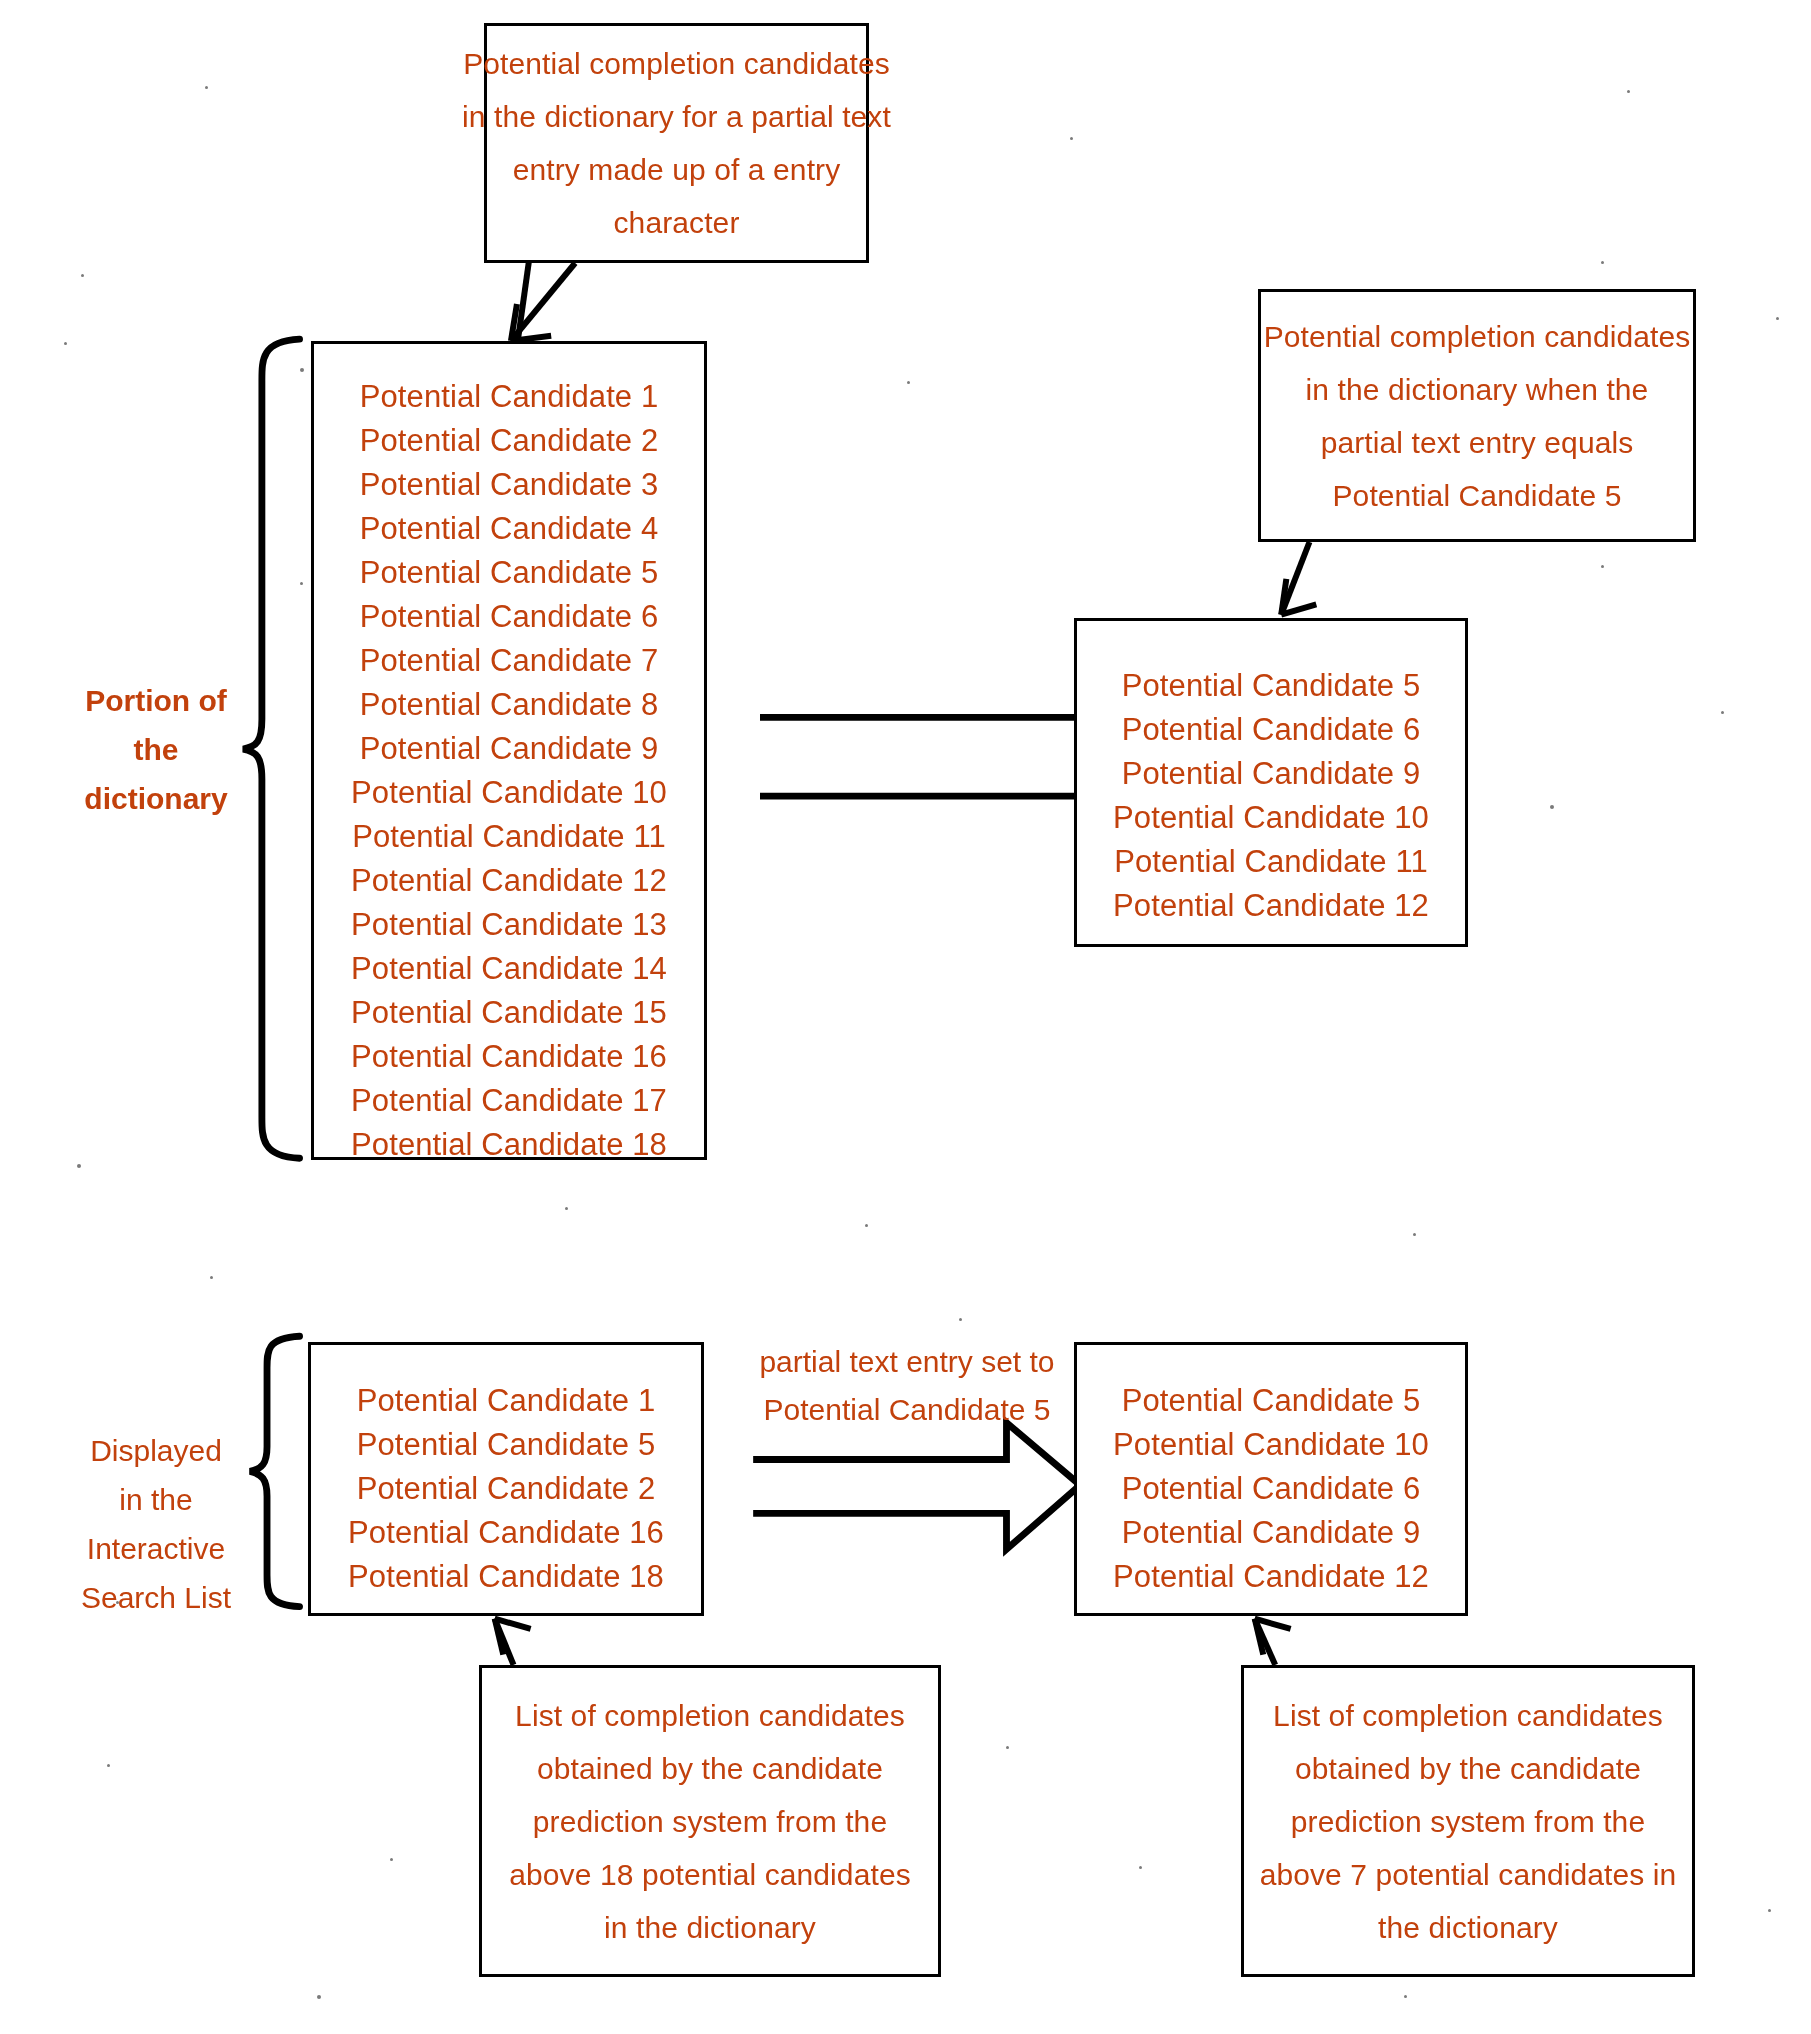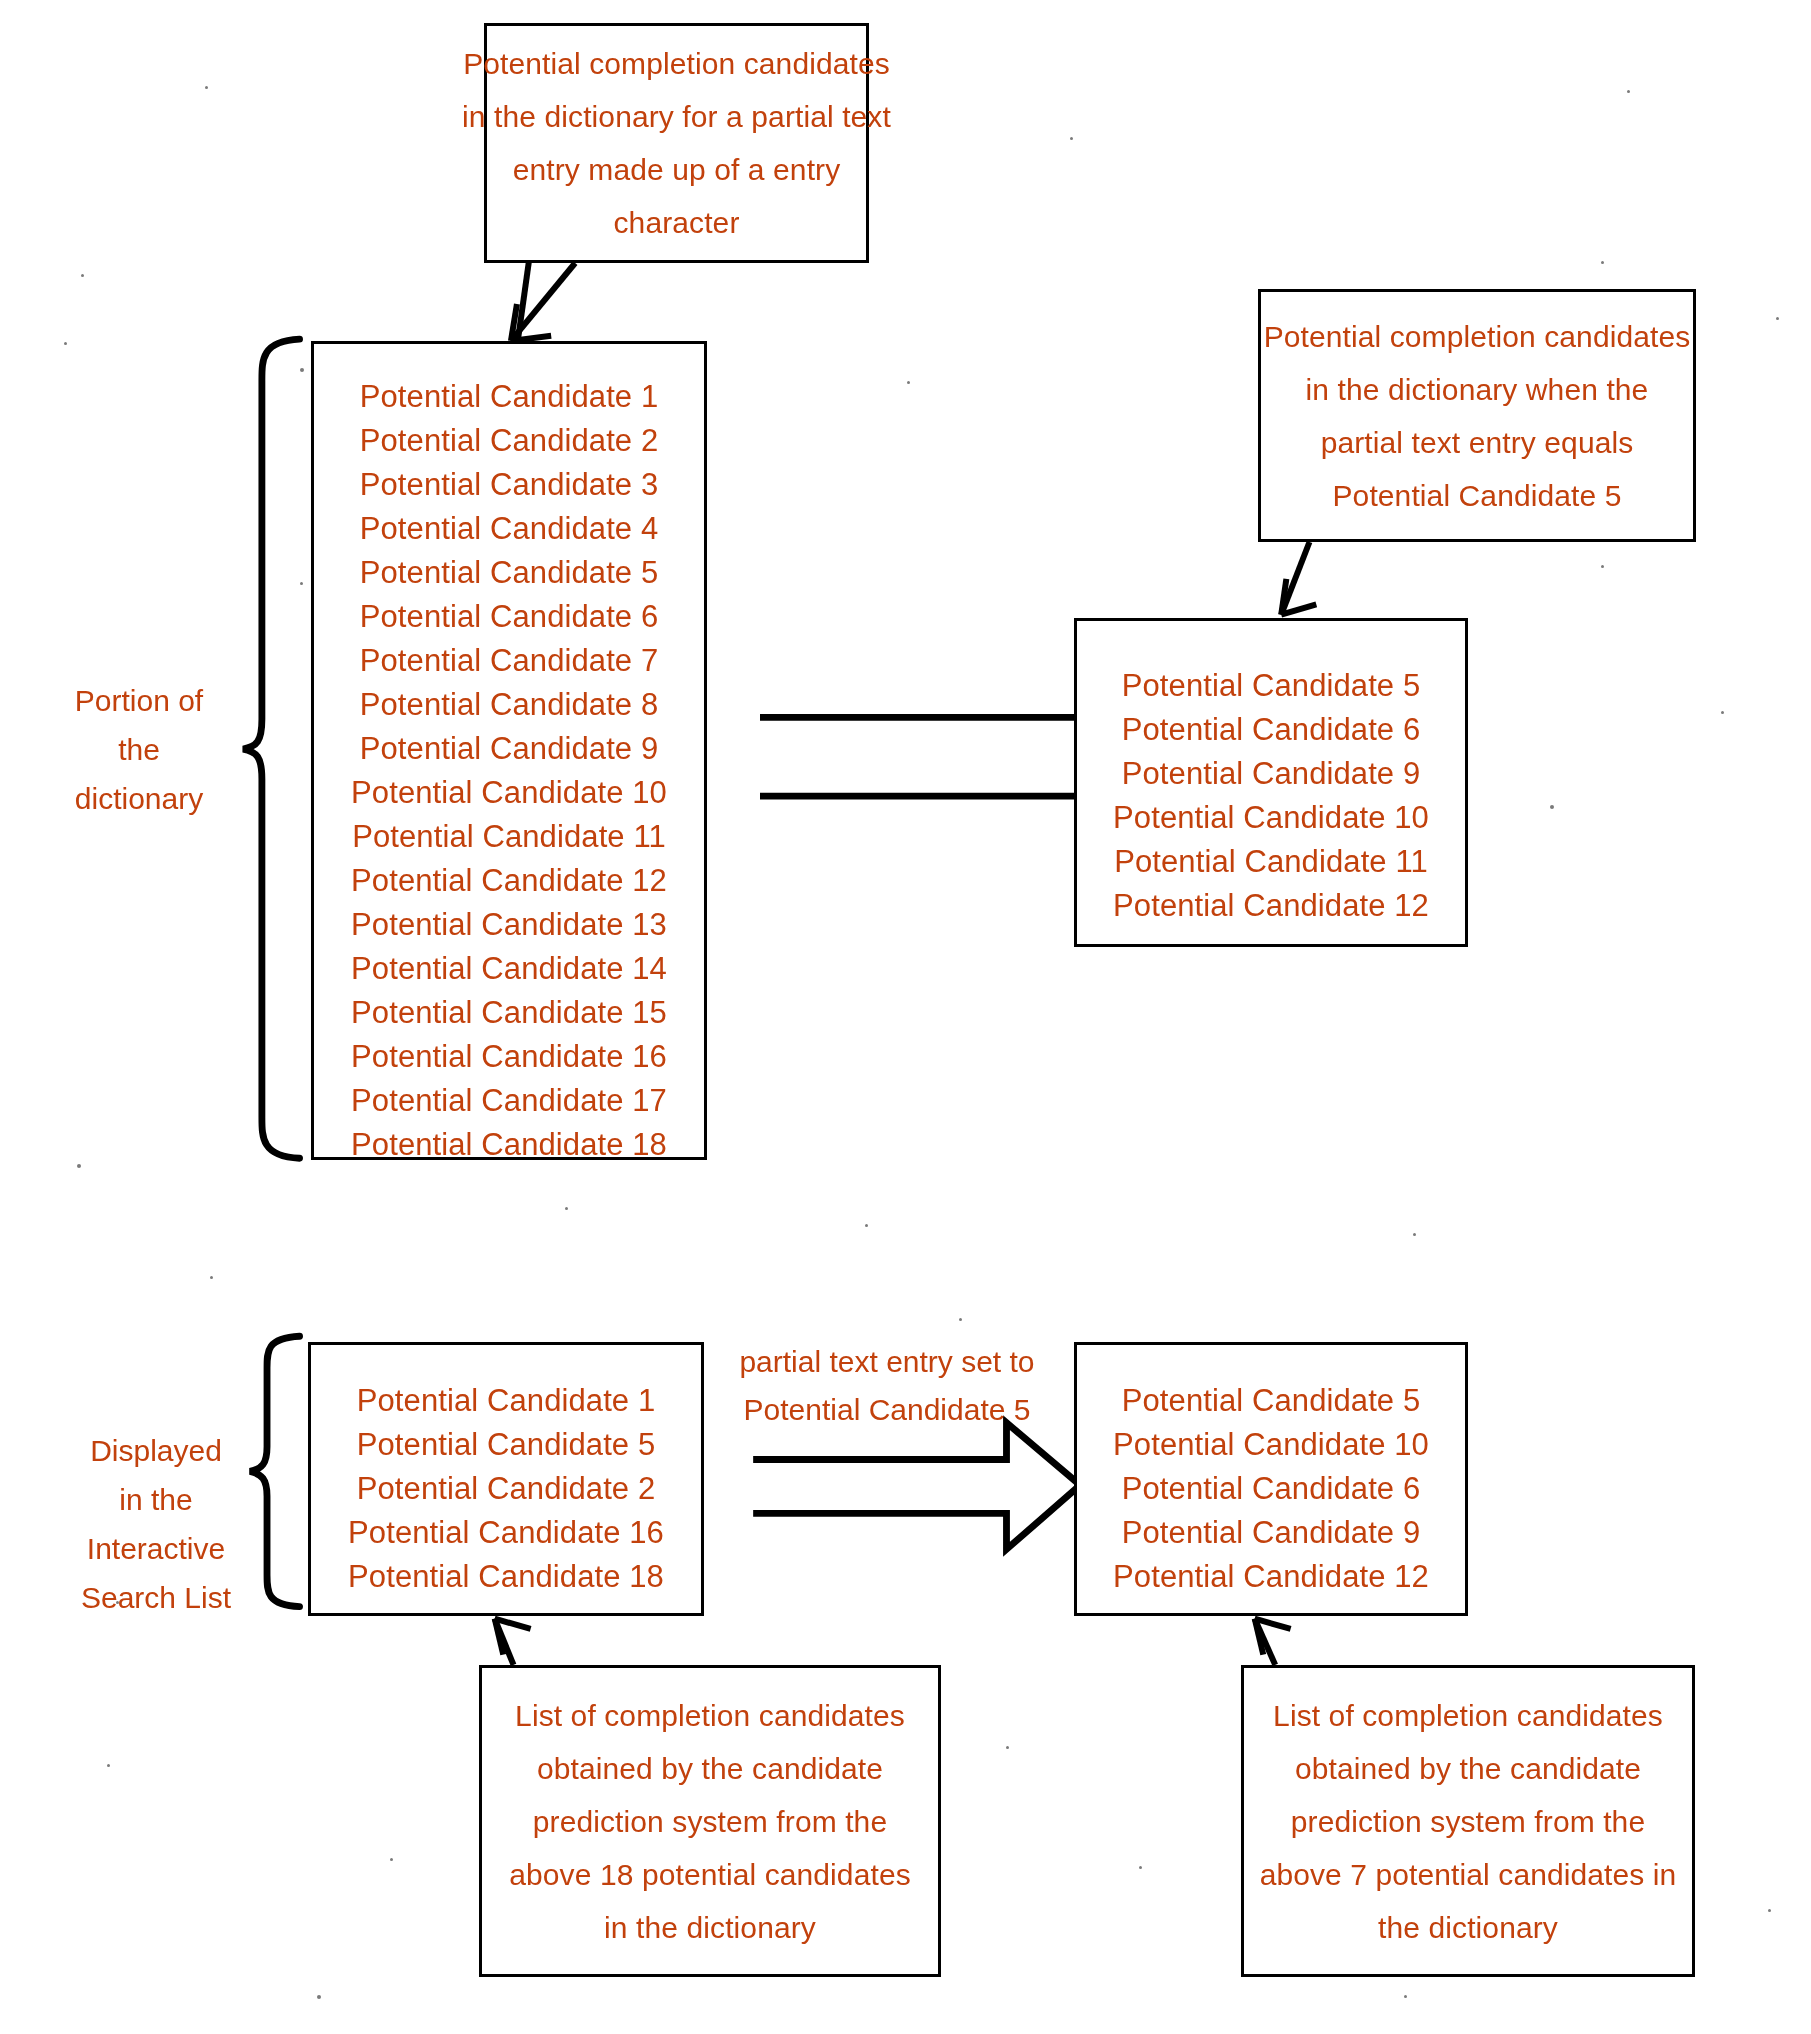--- a/index.html
+++ b/index.html
@@ -146,21 +146,21 @@
     </g>
   </svg>
 
   <div class="box" style="left:484px; top:23px; width:385px; height:240px;">
     <div class="caption-line">Potential completion candidates</div>
     <div class="caption-line">in the dictionary for a partial text</div>
     <div class="caption-line">entry made up of a entry</div>
     <div class="caption-line">character</div>
   </div>
 
-  <div class="side-label" style="left:45px; top:676px; width:188px;">
+  <div class="side-label" style="left:62px; top:676px; width:188px;font-weight:bold;">
     <div>Portion of</div>
     <div>the</div>
     <div>dictionary</div>
   </div>
 
   <div class="box" style="left:311px; top:341px; width:396px; height:819px; justify-content:flex-start; padding-top:31px;">
     <div class="cand-line">Potential Candidate 1</div>
     <div class="cand-line">Potential Candidate 2</div>
     <div class="cand-line">Potential Candidate 3</div>
     <div class="cand-line">Potential Candidate 4</div>
@@ -204,21 +204,21 @@
   </div>
 
   <div class="box" style="left:308px; top:1342px; width:396px; height:274px; justify-content:flex-start; padding-top:34px;">
     <div class="cand-line">Potential Candidate 1</div>
     <div class="cand-line">Potential Candidate 5</div>
     <div class="cand-line">Potential Candidate 2</div>
     <div class="cand-line">Potential Candidate 16</div>
     <div class="cand-line">Potential Candidate 18</div>
   </div>
 
-  <div class="free-label" style="left:716px; top:1338px; width:342px;">
+  <div class="free-label" style="left:736px; top:1338px; width:342px;">
     <div>partial text entry set to</div>
     <div>Potential Candidate 5</div>
   </div>
 
   <div class="box" style="left:1074px; top:1342px; width:394px; height:274px; justify-content:flex-start; padding-top:34px;">
     <div class="cand-line">Potential Candidate 5</div>
     <div class="cand-line">Potential Candidate 10</div>
     <div class="cand-line">Potential Candidate 6</div>
     <div class="cand-line">Potential Candidate 9</div>
     <div class="cand-line">Potential Candidate 12</div>

